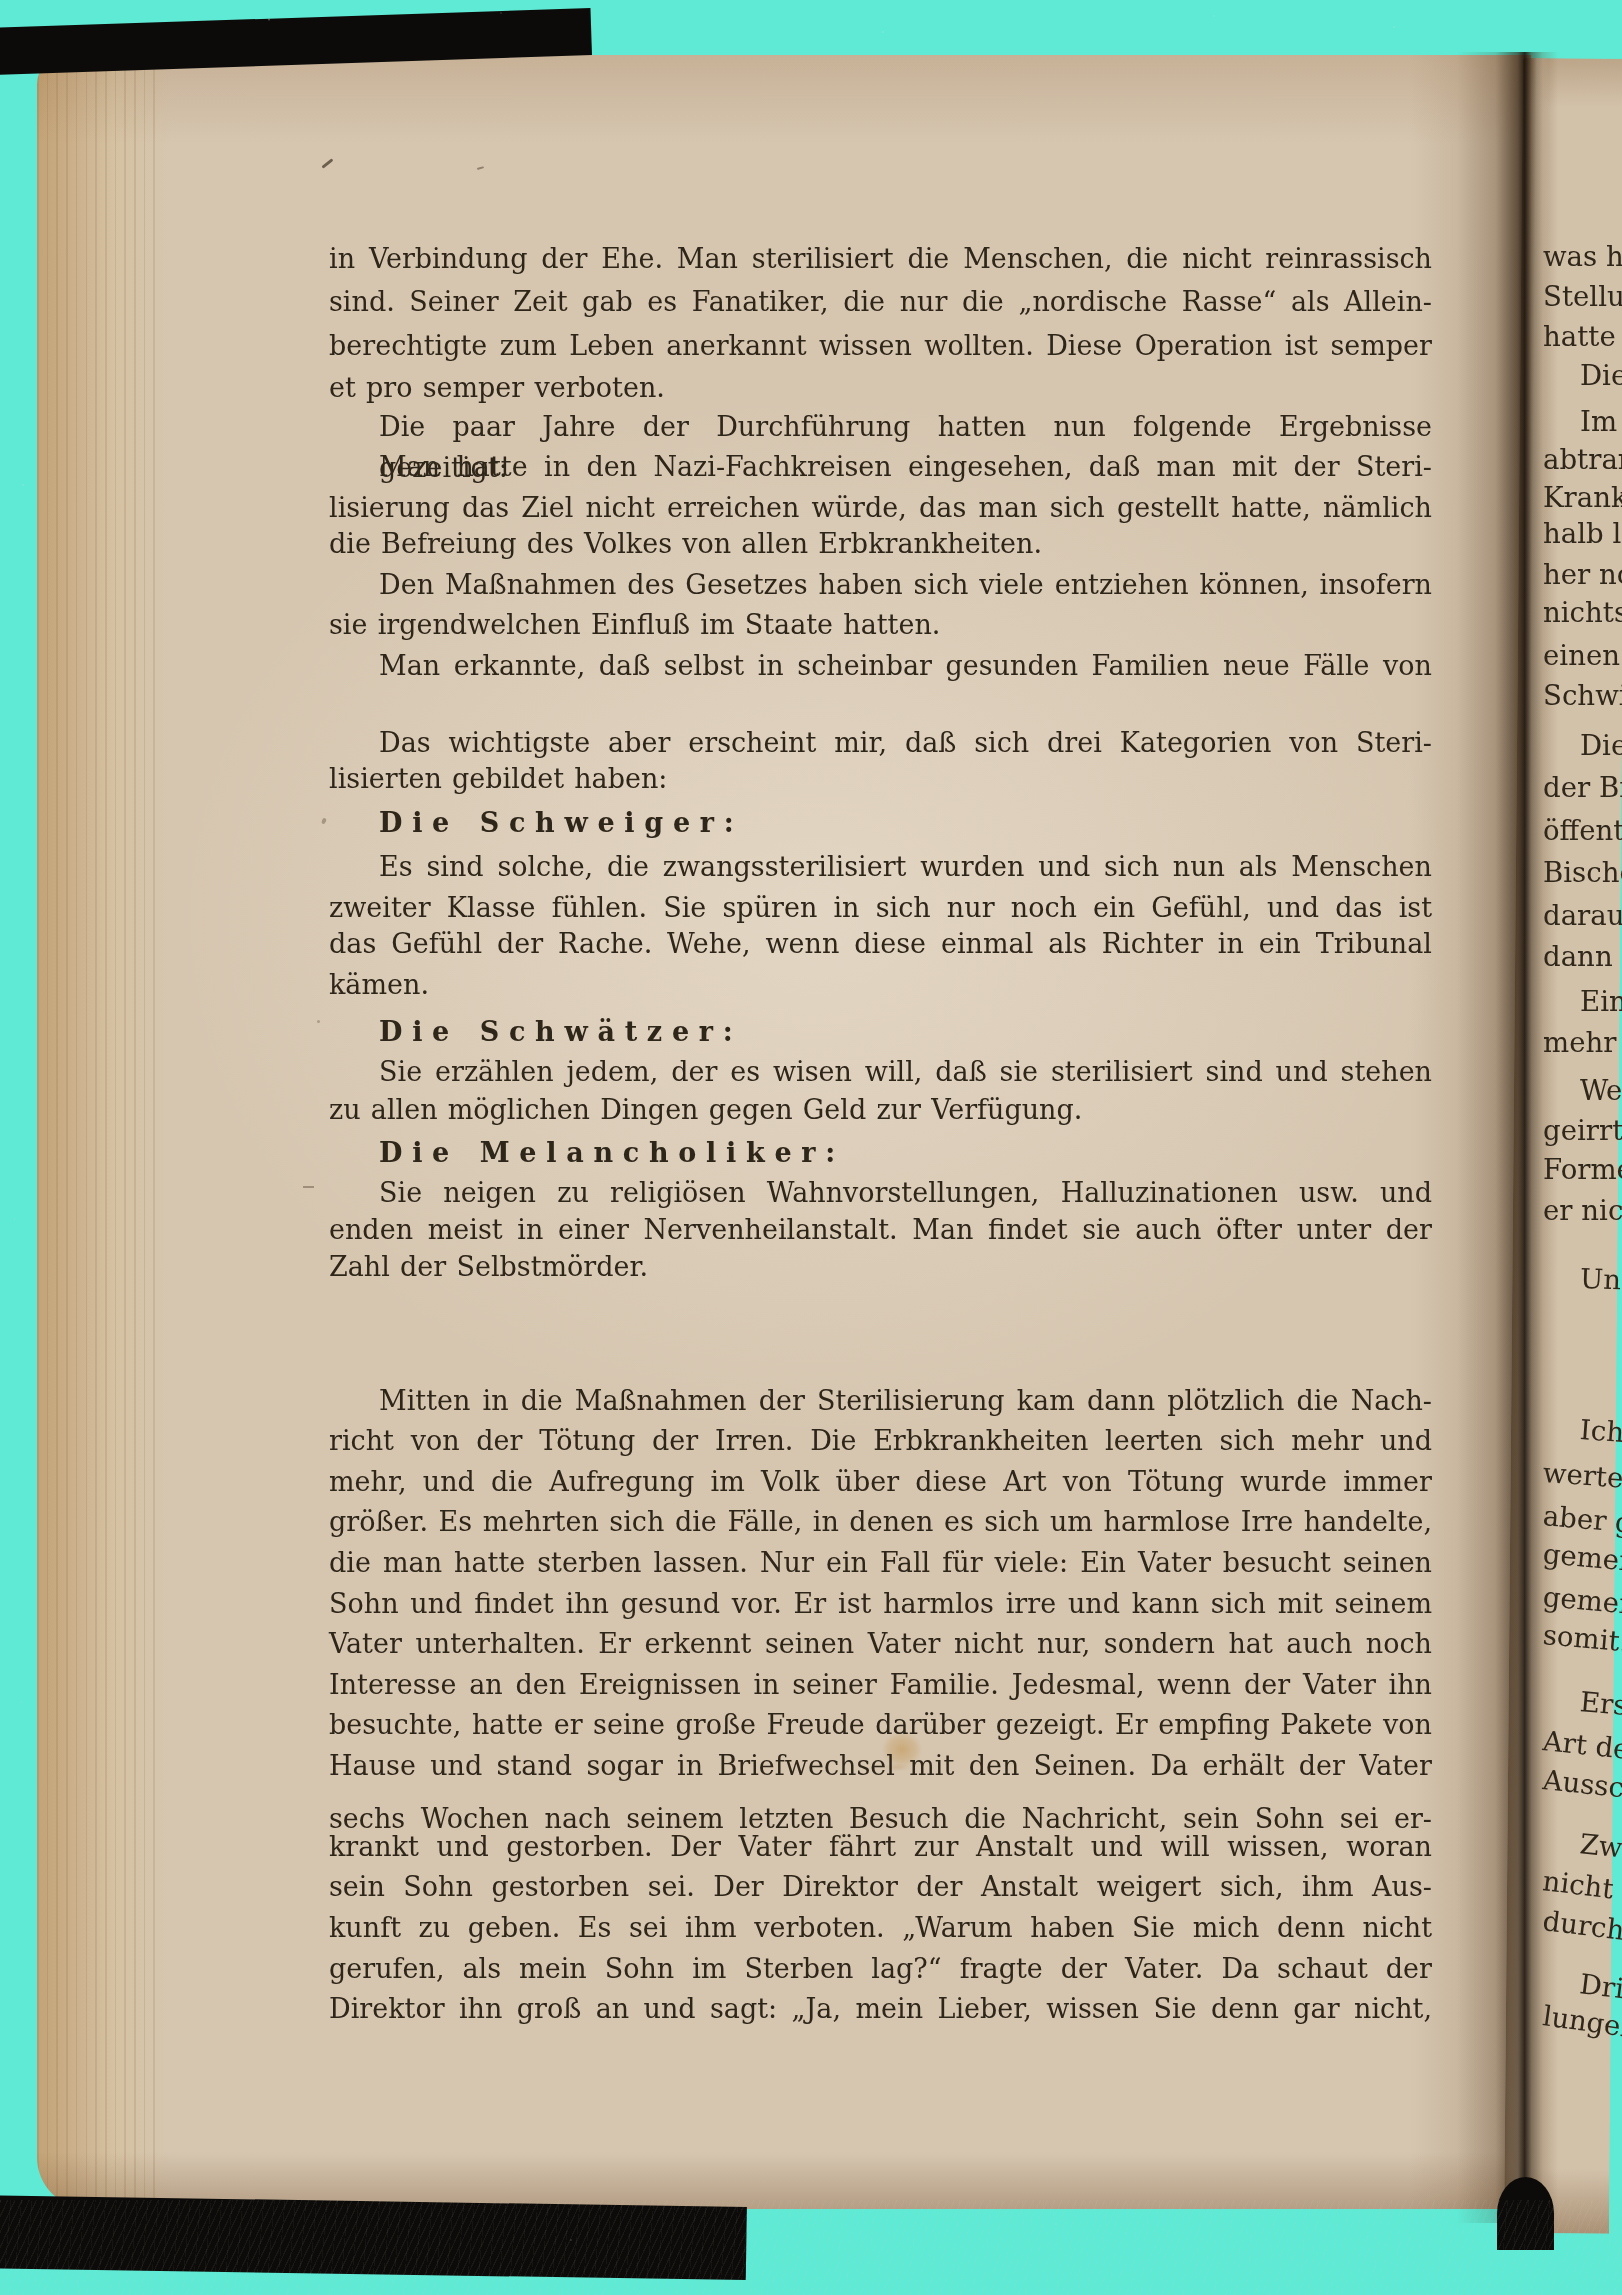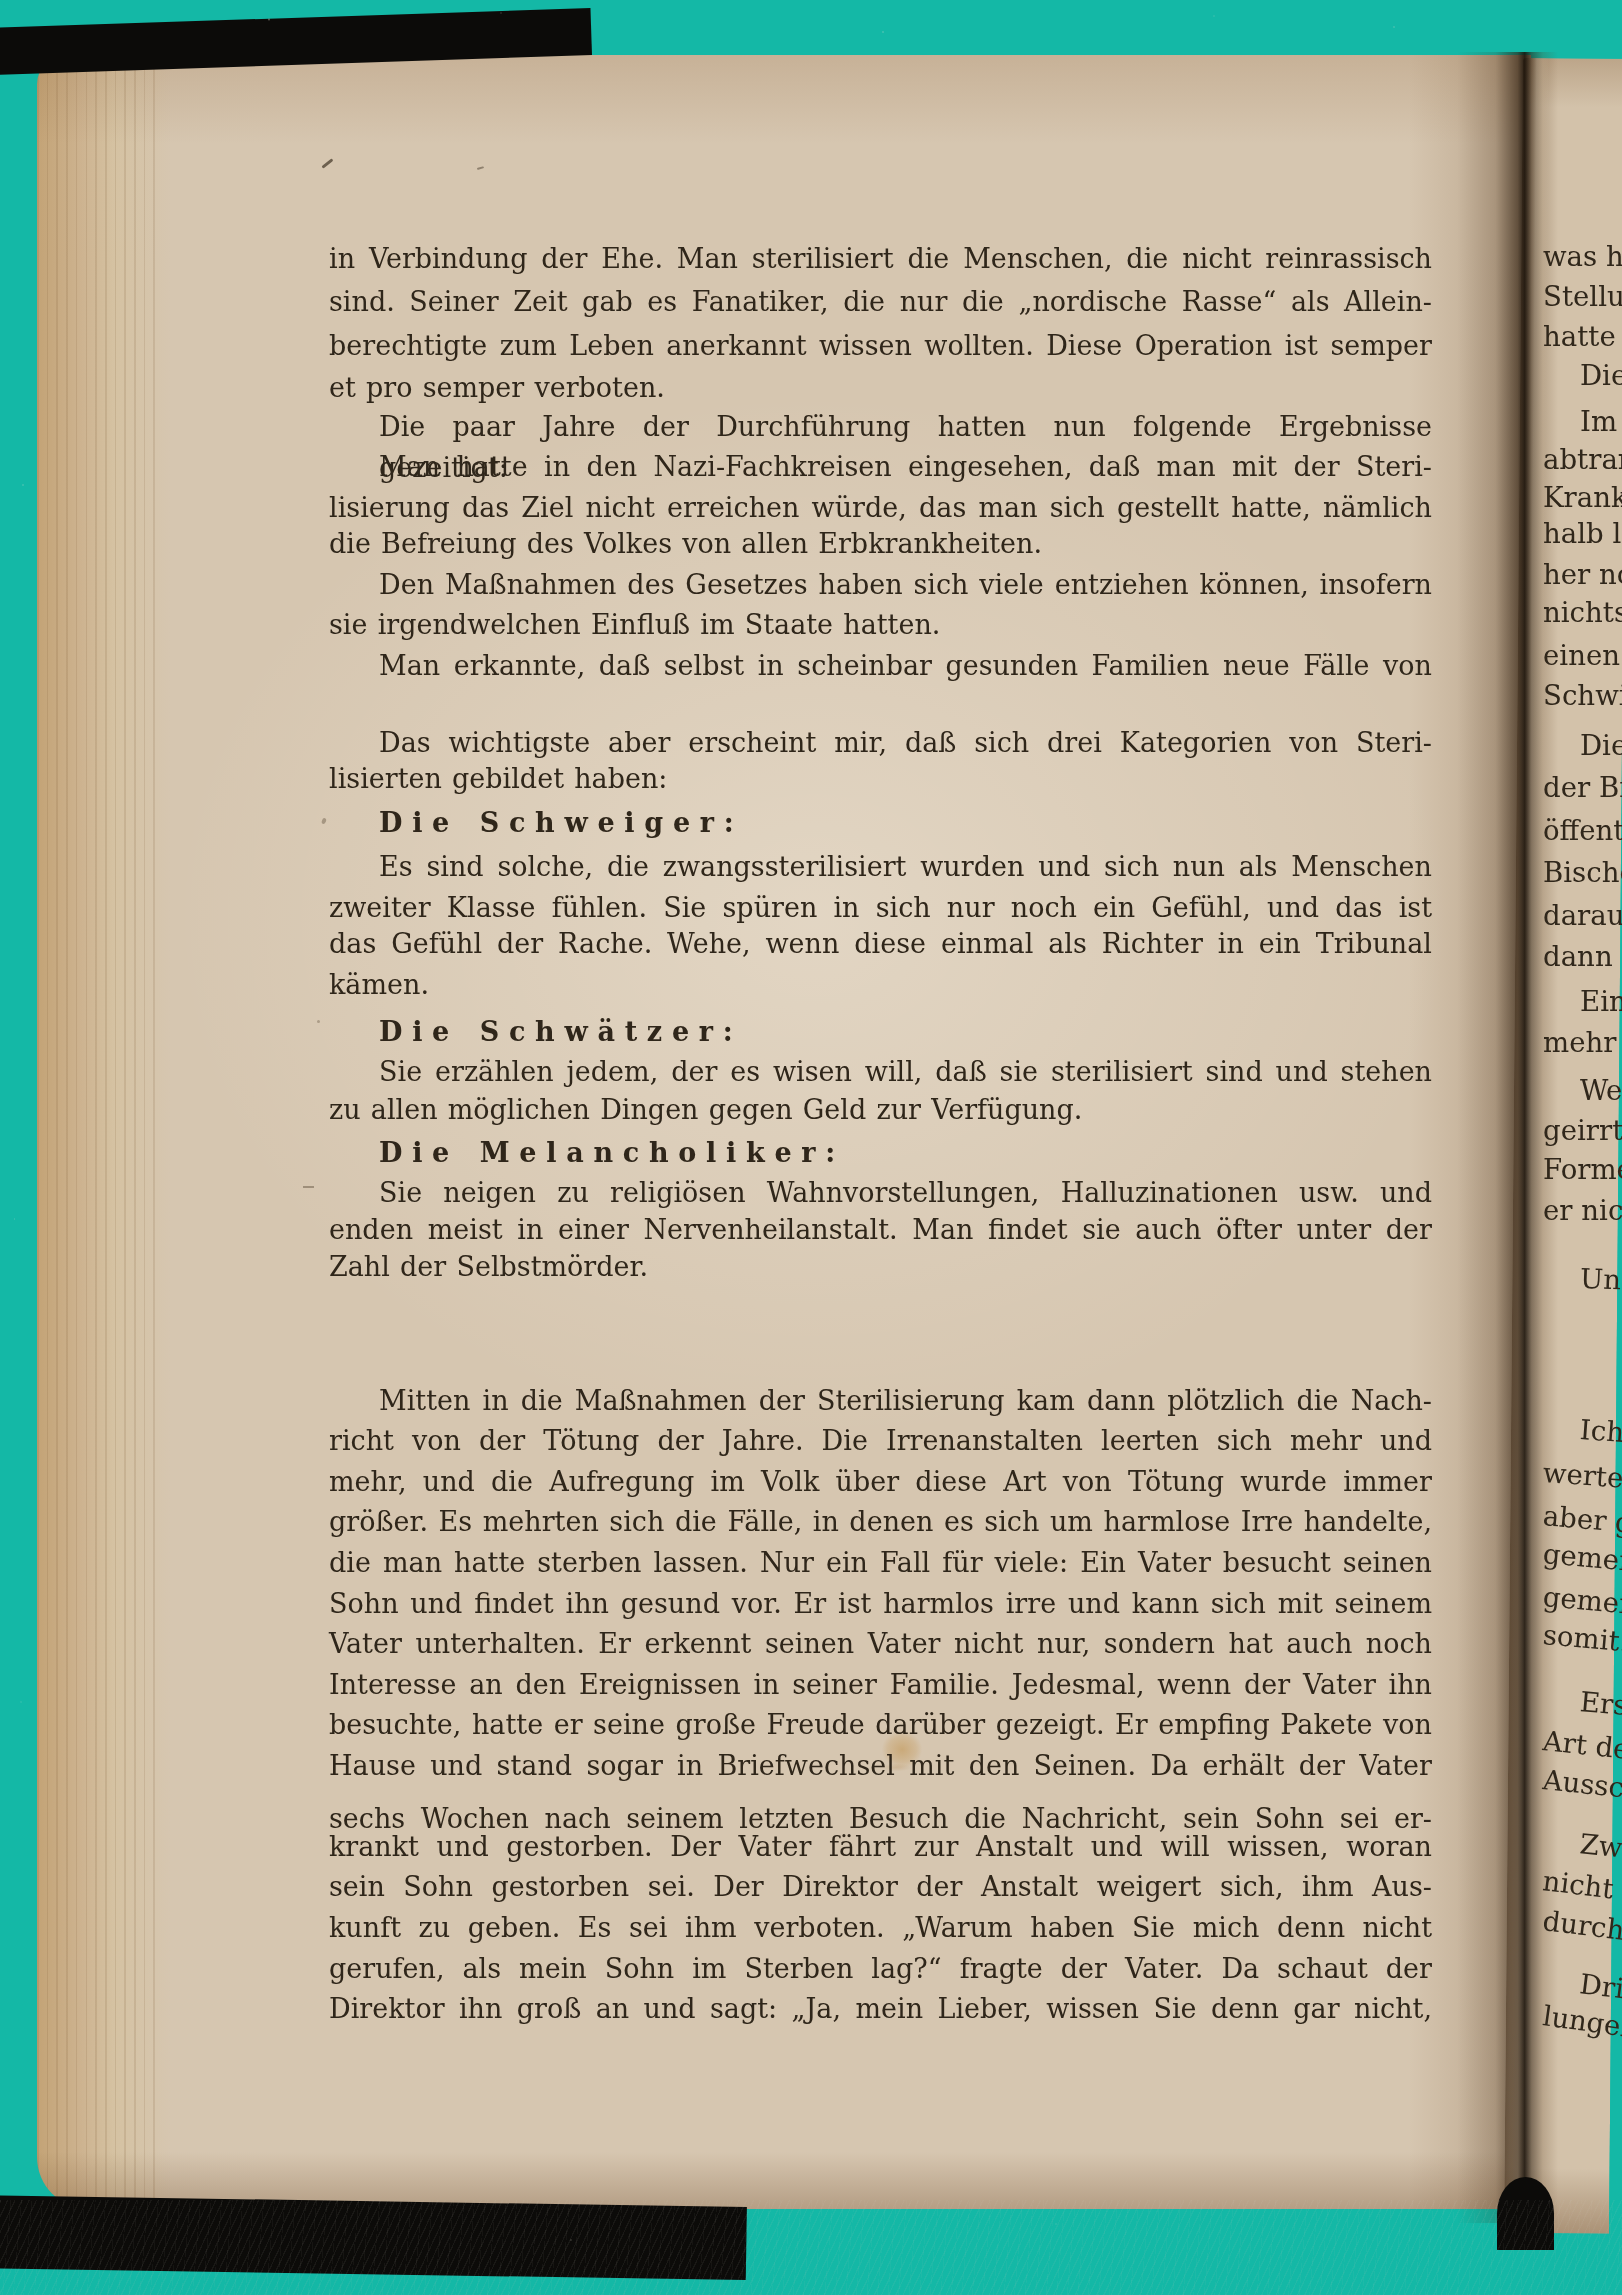--- a/index.html
+++ b/index.html
@@ -1,16 +1,16 @@
 <!DOCTYPE html>
 <html style="font-size:13px"><head>
 <meta charset="utf-8">
 <style>
   html,body{margin:0;padding:0;background:#0c0b09;}
-  .stage{position:relative;width:1622px;height:2295px;background:#14b8a6;overflow:hidden;
+  .stage{position:relative;width:1622px;height:2295px;background:#5eead4;overflow:hidden;
          font-family:"DejaVu Serif","Liberation Serif",serif;}
 
   
   .page-left{position:absolute;left:37px;top:55px;width:1494px;height:2154px;z-index:1;
     border-radius:29px 0 24px 52px;
     background-repeat:no-repeat;
     background-image:
       linear-gradient(to bottom, rgba(146,104,62,0.22), rgba(146,104,62,0) 89px),
       linear-gradient(to top, rgba(104,66,32,0.30), rgba(104,66,32,0) 57px),
       linear-gradient(to left, rgba(110,74,38,0.30), rgba(110,74,38,0) 122px),
@@ -130,21 +130,21 @@
       <div class="bline jline" style="top: 923px;">das Gefühl der Rache. Wehe, wenn diese einmal als Richter in ein Tribunal</div>
       <div class="bline eline" style="top: 964px;">kämen.</div>
       <div class="bline eline cat ind" style="top: 1011px;">Die Schwätzer:</div>
       <div class="bline jline ind" style="top: 1051px;">Sie erzählen jedem, der es wisen will, daß sie sterilisiert sind und stehen</div>
       <div class="bline eline" style="top: 1089px;">zu allen möglichen Dingen gegen Geld zur Verfügung.</div>
       <div class="bline eline cat ind" style="top: 1132px;">Die Melancholiker:</div>
       <div class="bline jline ind" style="top: 1172px;">Sie neigen zu religiösen Wahnvorstellungen, Halluzinationen usw. und</div>
       <div class="bline jline" style="top: 1209px;">enden meist in einer Nervenheilanstalt. Man findet sie auch öfter unter der</div>
       <div class="bline eline" style="top: 1246px;">Zahl der Selbstmörder.</div>
       <div class="bline jline ind" style="top: 1380px;">Mitten in die Maßnahmen der Sterilisierung kam dann plötzlich die Nach-</div>
-      <div class="bline jline" style="top: 1420px;">richt von der Tötung der Jahre. Die Irrenanstalten leerten sich mehr und</div>
+      <div class="bline jline" style="top: 1420px;">richt von der Tötung der Irren. Die Erbkrankheiten leerten sich mehr und</div>
       <div class="bline jline" style="top: 1461px;">mehr, und die Aufregung im Volk über diese Art von Tötung wurde immer</div>
       <div class="bline jline" style="top: 1501px;">größer. Es mehrten sich die Fälle, in denen es sich um harmlose Irre handelte,</div>
       <div class="bline jline" style="top: 1542px;">die man hatte sterben lassen. Nur ein Fall für viele: Ein Vater besucht seinen</div>
       <div class="bline jline" style="top: 1583px;">Sohn und findet ihn gesund vor. Er ist harmlos irre und kann sich mit seinem</div>
       <div class="bline jline" style="top: 1623px;">Vater unterhalten. Er erkennt seinen Vater nicht nur, sondern hat auch noch</div>
       <div class="bline jline" style="top: 1664px;">Interesse an den Ereignissen in seiner Familie. Jedesmal, wenn der Vater ihn</div>
       <div class="bline jline" style="top: 1704px;">besuchte, hatte er seine große Freude darüber gezeigt. Er empfing Pakete von</div>
       <div class="bline jline" style="top: 1745px;">Hause und stand sogar in Briefwechsel mit den Seinen. Da erhält der Vater</div>
       <div class="bline jline" style="top: 1785px; margin-top: 13px;">sechs Wochen nach seinem letzten Besuch die Nachricht, sein Sohn sei er-</div>
       <div class="bline jline" style="top: 1826px;">krankt und gestorben. Der Vater fährt zur Anstalt und will wissen, woran</div>

